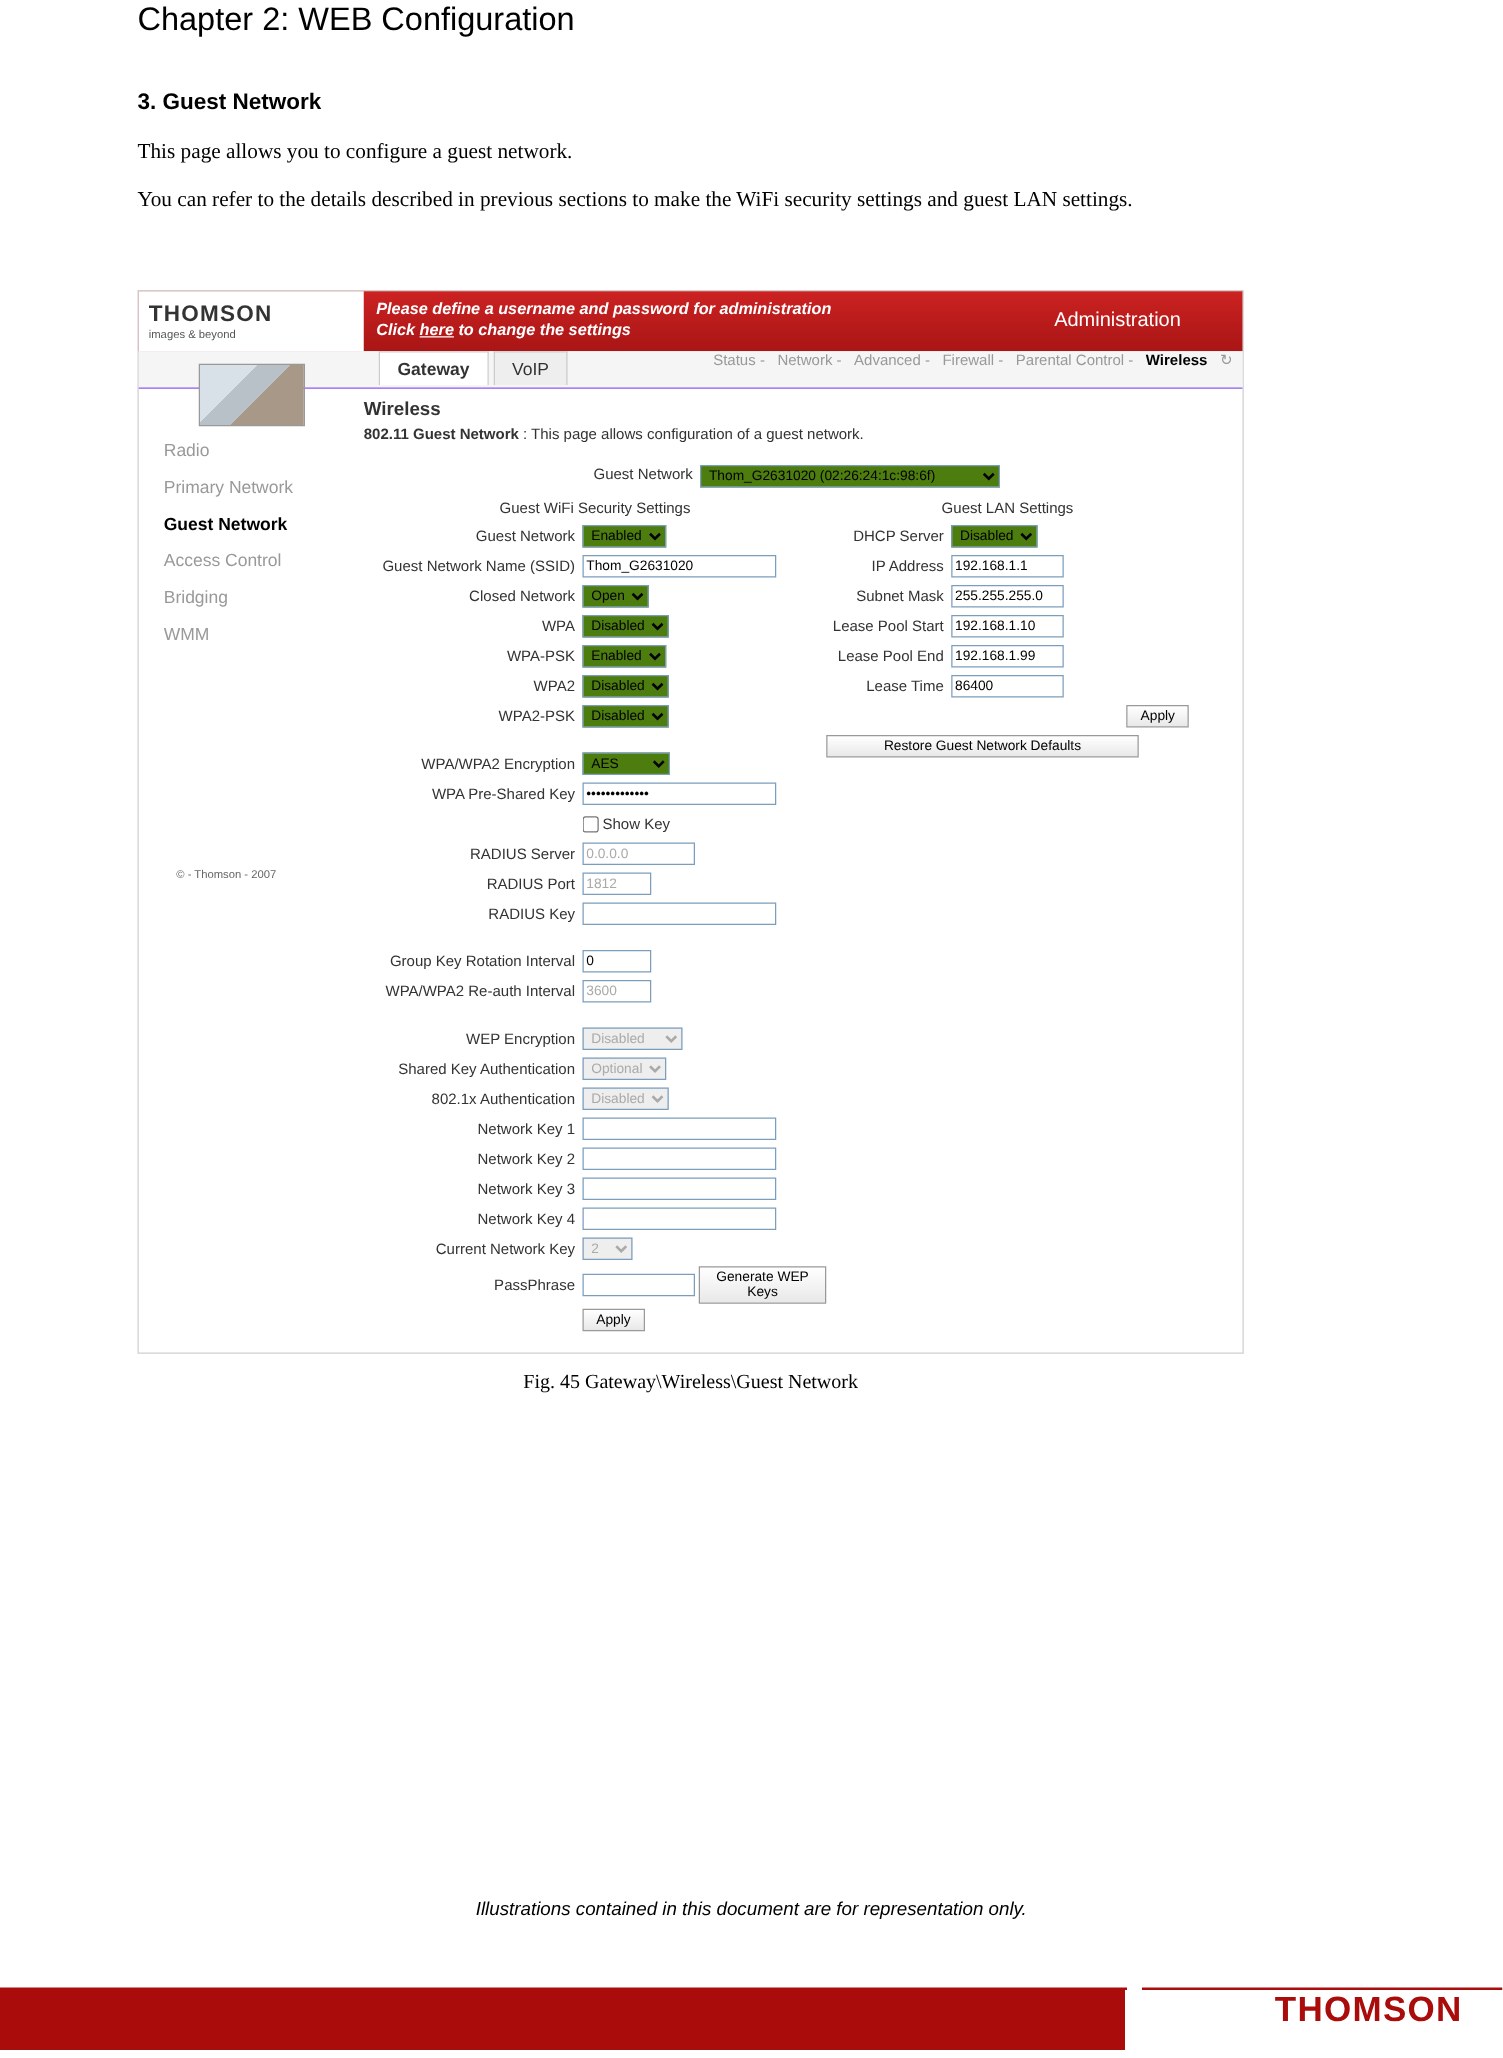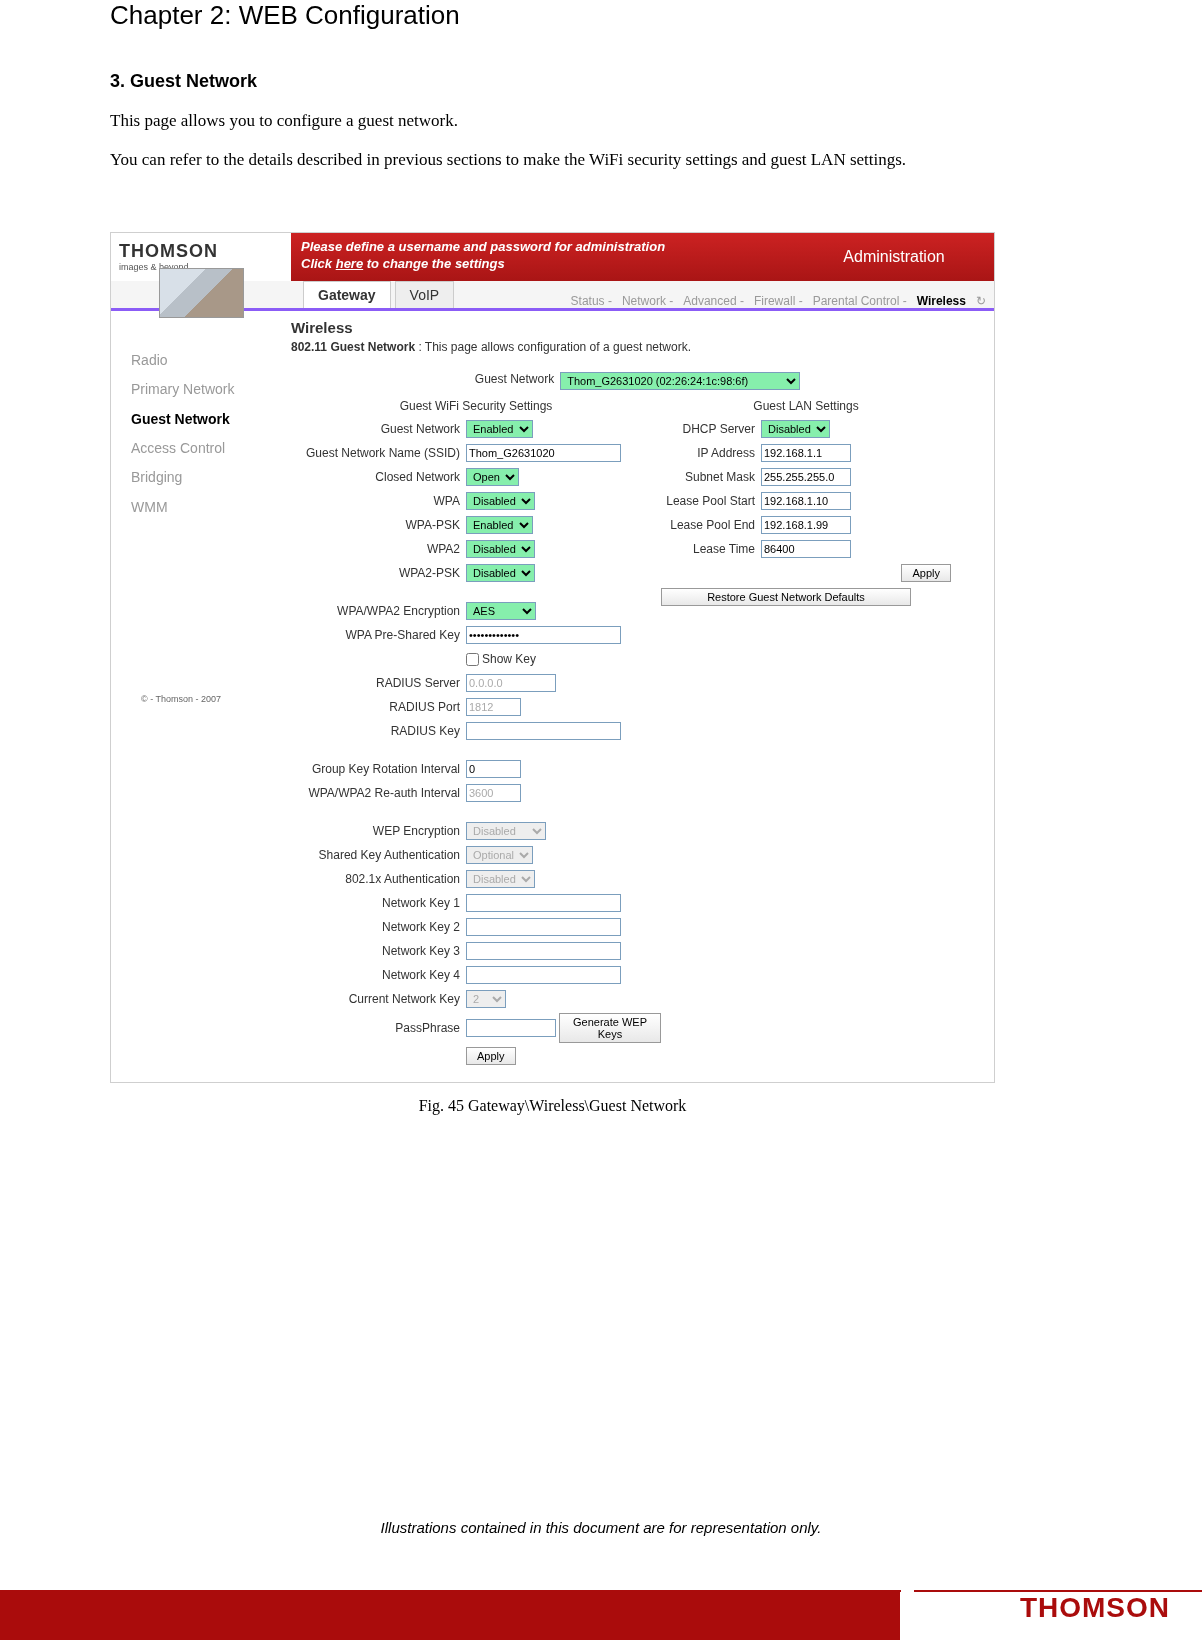--- a/index.html
+++ b/index.html
@@ -9,21 +9,21 @@
   .section-title { font-size: 18px; font-weight: bold; color: #000; margin-bottom: 18px; }
   .body-text { font-family: "Times New Roman", serif; font-size: 17px; line-height: 1.35; margin-bottom: 16px; color: #000; }
   .screenshot { border: 1px solid #cfcfcf; width: 885px; margin-top: 60px; background: #fff; font-family: Arial, sans-serif; font-size: 12px; color: #333; }
   .ss-banner { height: 48px; background: linear-gradient(#cc2222, #a91515); display: flex; align-items: stretch; }
   .ss-logo-box { width: 180px; background: #fff; display: flex; flex-direction: column; align-items: flex-start; justify-content: center; padding-left: 8px; }
   .ss-logo-main { font-size: 18px; font-weight: bold; letter-spacing: 1px; color: #333; }
   .ss-logo-sub { font-size: 9px; color: #555; }
   .ss-banner-msg { flex: 1; color: #fff; font-weight: bold; font-style: italic; font-size: 13px; padding: 6px 10px; line-height: 1.3; }
   .ss-banner-msg .link { text-decoration: underline; }
   .ss-banner-right { width: 200px; color: #fff; font-size: 16px; font-weight: normal; display: flex; align-items: center; justify-content: center; }
-  .ss-tabs-row { height: 30px; border-bottom: 3px solid #8b5cf6; display: flex; align-items: flex-end; background: #f5f5f5; }
+  .ss-tabs-row { height: 30px; border-bottom: 1px solid #8b5cf6; display: flex; align-items: flex-start; background: #f5f5f5; }
   .ss-tabs-left { width: 180px; display: flex; align-items: flex-end; justify-content: center; gap: 4px; }
   .ss-photo { width: 85px; height: 50px; background: linear-gradient(135deg, #d8e0e8 35%, #b8c0c8 35%, #b8c0c8 55%, #a89888 55%); border: 1px solid #999; position: relative; top: 10px; }
   .ss-tabs-mid { display: flex; gap: 4px; padding-left: 12px; }
   .ss-tab { padding: 5px 14px; font-size: 14px; color: #333; background: #eee; border: 1px solid #ccc; border-bottom: none; }
   .ss-tab.active { background: #fff; font-weight: bold; }
   .ss-menu { flex: 1; display: flex; justify-content: flex-end; gap: 10px; padding-right: 8px; font-size: 12px; color: #999; }
   .ss-menu .active { color: #000; font-weight: bold; }
   .ss-body { display: flex; }
   .ss-sidebar { width: 180px; padding: 35px 10px 10px 20px; font-size: 14px; color: #999; line-height: 2.1; }
   .ss-sidebar .item.active { color: #000; font-weight: bold; }
@@ -34,21 +34,21 @@
   .ss-desc b { font-weight: bold; }
   .form-area { display: flex; }
   .col-left { width: 370px; }
   .col-right { width: 290px; }
   .row { display: flex; align-items: center; margin-bottom: 3px; min-height: 21px; }
   .row .lab { text-align: right; width: 175px; padding-right: 6px; font-size: 12px; color: #333; }
   .row .ctrl { flex: 1; display: flex; align-items: center; gap: 3px; }
   .col-right .row .lab { width: 100px; }
   .sec-head { font-weight: normal; font-size: 12px; text-align: center; margin: 3px 0 6px 0; }
   select, input[type=text], input[type=password] { font-size: 11px; padding: 1px 2px; border: 1px solid #7b9ebd; background: #fff; height: 18px; }
-  select { background: #86efac; }
+  select { background: #4d7c0f; }
   input.wide { width: 155px; }
   input.mid { width: 90px; }
   input.sm { width: 55px; }
   .disabled { background: #eee; color: #aaa; }
   .btn { font-size: 11px; padding: 2px 10px; border: 1px solid #999; background: linear-gradient(#fff, #e8e8e8); cursor: pointer; }
   .btn-wide { width: 250px; text-align: center; }
   .chk { width: 13px; height: 13px; }
   .spacer { height: 14px; }
   .top-select { display: flex; justify-content: center; margin-bottom: 6px; }
   .top-select .lab { text-align: right; padding-right: 6px; font-size: 12px; }

